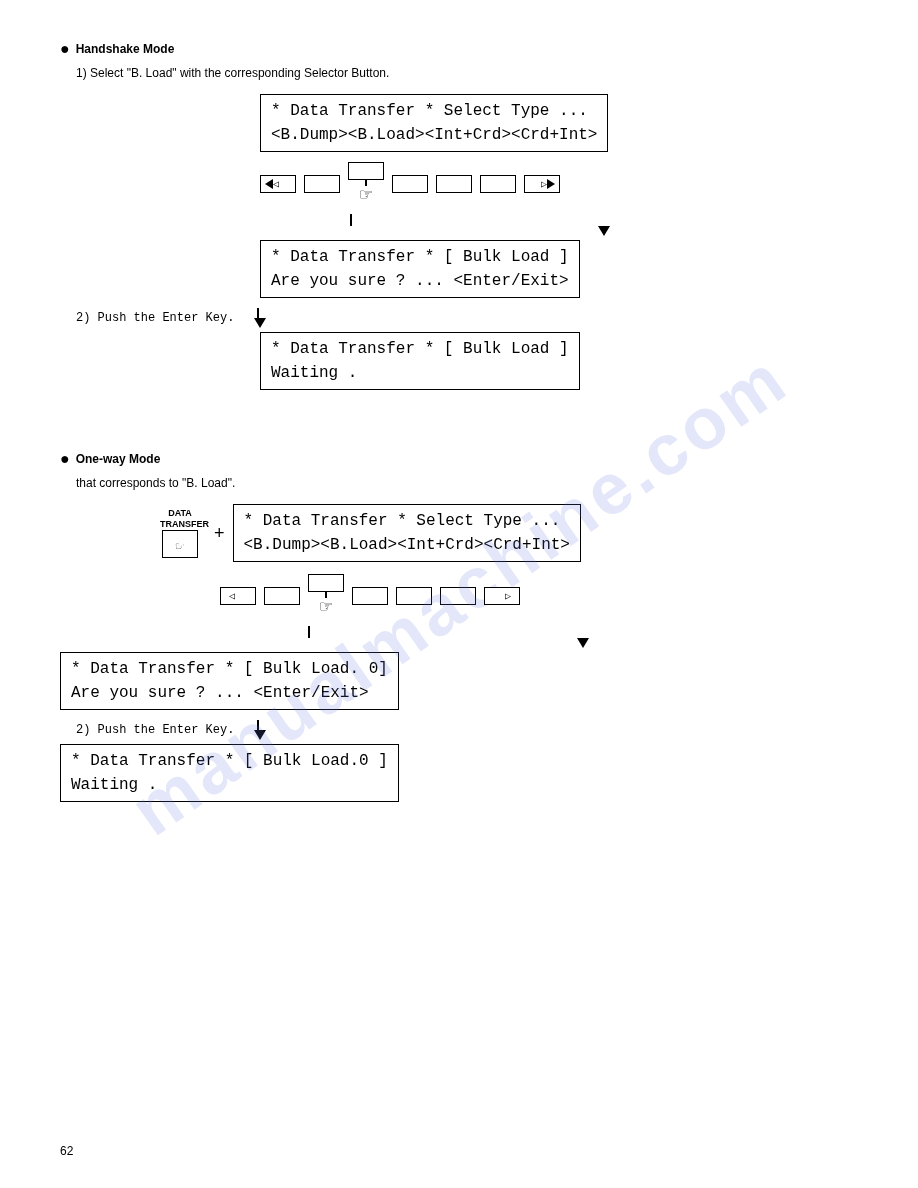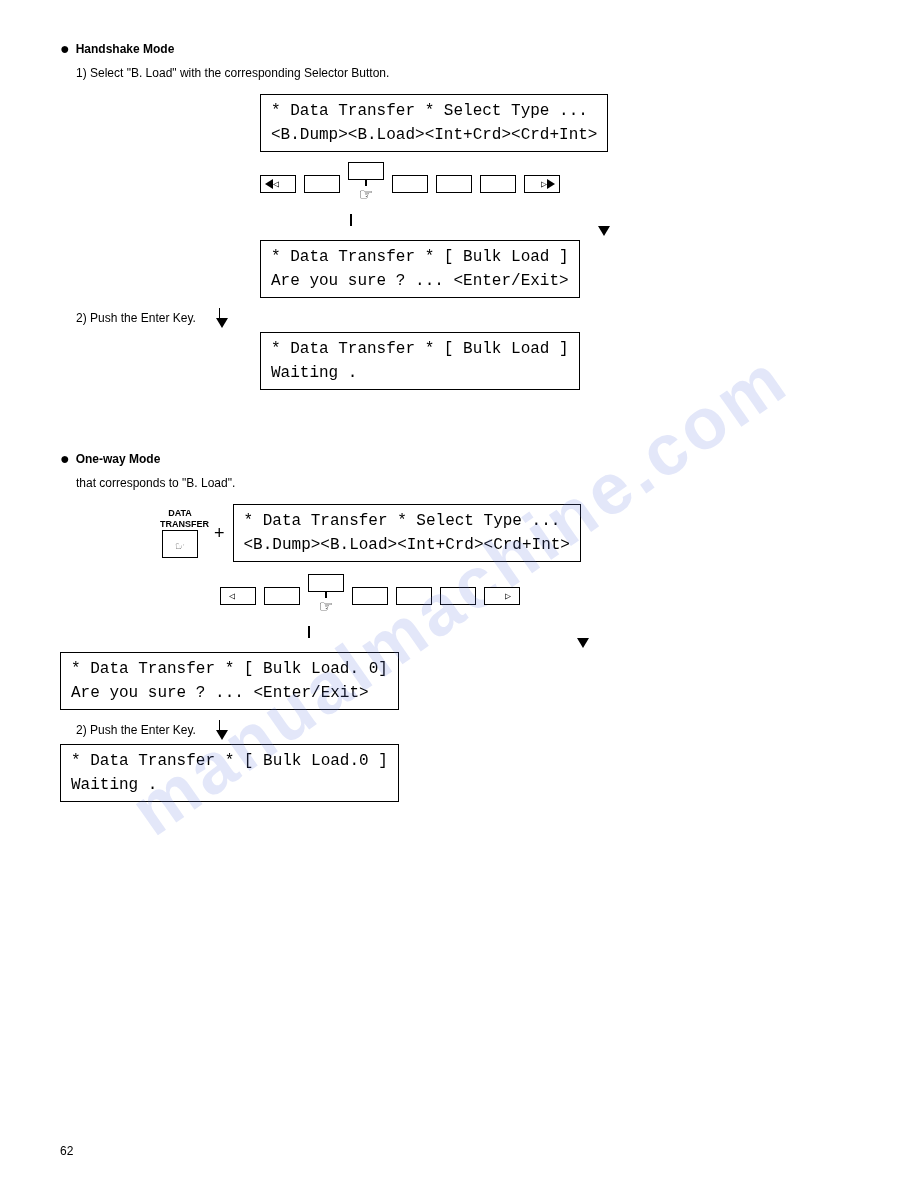--- a/index.html
+++ b/index.html
@@ -121,21 +121,21 @@
       border-left: 8px solid #000;
     }
     .arrow-down {
       width: 0; height: 0;
       border-left: 6px solid transparent;
       border-right: 6px solid transparent;
       border-top: 10px solid #000;
       margin: 0 auto;
     }
     .push-instruction {
-      font-family: Liberation Sans, sans-serif;
+      font-family: Liberation Mono, monospace;
       font-size: 12px;
       margin-bottom: 10px;
       margin-left: 16px;
     }
     .section-gap2 { margin-bottom: 20px; }
     
     .page-number {
       position: absolute;
       bottom: 30px;
       left: 60px;

